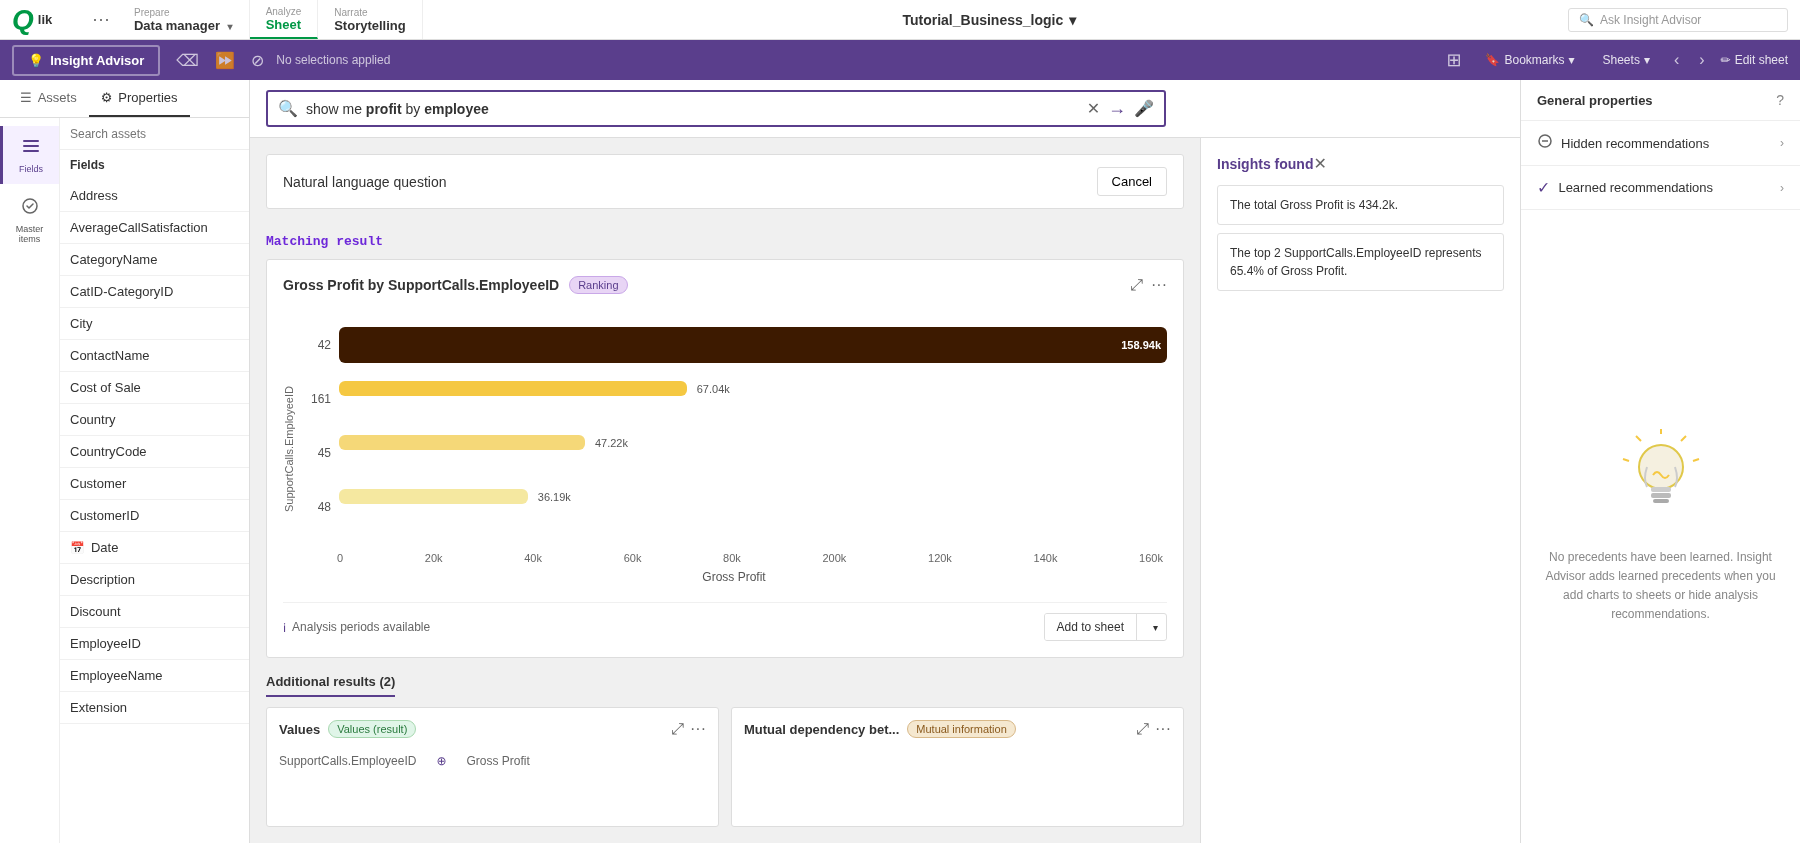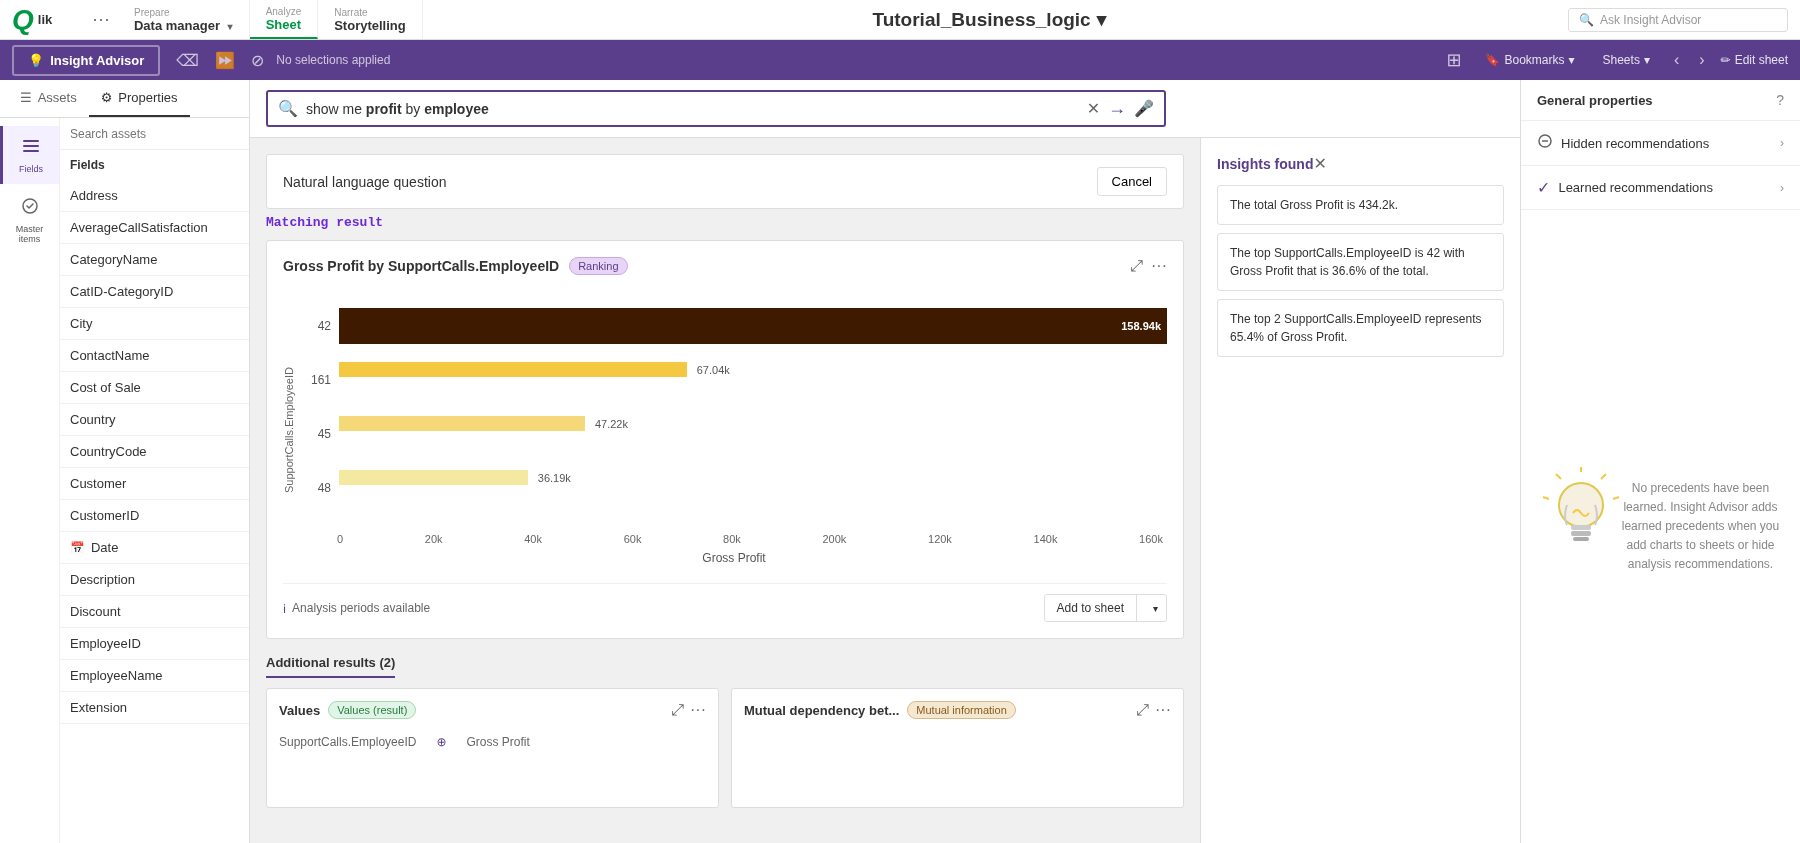--- a/index.html
+++ b/index.html
@@ -24,21 +24,21 @@
       border-right: 1px solid #eee; position: relative;
     }
     .nav-section .nav-label { font-size: 10px; color: #999; text-transform: none; }
     .nav-section .nav-title { font-size: 13px; font-weight: 600; color: #333; }
     .nav-section.active-tab { border-bottom: 2px solid #009845; }
     .nav-section.active-tab .nav-title { color: #009845; }
     .top-nav-center {
       flex: 1; display: flex; align-items: center; justify-content: center;
     }
     .app-name {
-      display: flex; align-items: center; gap: 6px; font-size: 19px; font-weight: 600; color: #333; cursor: pointer;
+      display: flex; align-items: center; gap: 6px; font-size: 14px; font-weight: 600; color: #333; cursor: pointer;
     }
     .top-nav-right {
       display: flex; align-items: center; padding: 0 12px; gap: 8px;
     }
     .ask-insight-input {
       display: flex; align-items: center; gap: 6px; border: 1px solid #ddd; border-radius: 3px;
       padding: 4px 10px; width: 220px; background: #fff; cursor: text;
     }
     .ask-insight-input span { color: #999; font-size: 12px; }
 
@@ -157,21 +157,21 @@
     }
 
     
     .results-panel {
       flex: 1; overflow-y: auto; padding: 16px;
     }
     .results-panel::-webkit-scrollbar { width: 6px; }
     .results-panel::-webkit-scrollbar-thumb { background: #ccc; border-radius: 3px; }
 
     .nlq-section {
-      background: #fff; padding: 12px 16px; margin-bottom: 6px;
+      background: #fff; padding: 12px 16px; margin-bottom: 25px;
       border: 1px solid #ddd; border-radius: 3px;
       display: flex; align-items: center; justify-content: space-between;
     }
     .nlq-title { font-size: 14px; color: #333; }
 
     .matching-result-section { margin-bottom: 16px; }
     .section-title { font-size: 13px; font-weight: 600; color: #6d28d9; margin-bottom: 10px; font-family: Liberation Mono, monospace; }
 
     .chart-card {
       background: #fff; border: 1px solid #ddd; border-radius: 3px; padding: 16px;
@@ -192,21 +192,21 @@
     .chart-action-btn { color: #666; cursor: pointer; font-size: 16px; }
 
     
     .bar-chart-container { padding: 8px 0; }
     .bar-row {
       display: flex; align-items: center; gap: 8px; height: 46px;
     }
     .bar-label { font-size: 12px; color: #555; width: 30px; text-align: right; flex-shrink: 0; }
     .bar-wrapper { flex: 1; height: 36px; position: relative; }
     .bar-fill {
-      height: 100%; border-radius: 0; display: flex; align-items: center;
+      height: 100%; border-radius: 6px; display: flex; align-items: center;
       justify-content: flex-end; padding-right: 6px;
     }
     .bar-value { font-size: 11px; color: #555; white-space: nowrap; margin-left: 4px; }
     .bar-value-inside { font-size: 11px; color: #fff; font-weight: 600; }
     .x-label { font-size: 11px; color: #666; }
     .chart-inner { display: flex; }
 
     .chart-footer {
       display: flex; align-items: center; justify-content: space-between; margin-top: 10px;
       padding-top: 10px; border-top: 1px solid #f0f0f0;
@@ -276,21 +276,21 @@
       display: flex; align-items: center; justify-content: space-between; cursor: pointer;
     }
     .right-section-left { display: flex; align-items: center; gap: 8px; }
     .right-section-icon { color: #666; font-size: 16px; }
     .right-section-label { font-size: 13px; color: #333; }
     .right-section-arrow { color: #999; font-size: 12px; }
     .check-icon { color: #5a3e8c; font-size: 16px; }
 
     
     .lightbulb-area {
-      flex: 1; display: flex; align-items: center; justify-content: center;
+      flex: 1; display: flex; flex-direction: column; align-items: center; justify-content: center;
       padding: 20px; text-align: center;
     }
     .lightbulb-svg { margin-bottom: 16px; }
     .lightbulb-text { font-size: 12px; color: #888; line-height: 1.6; }
 
     
     .results-panel::-webkit-scrollbar { width: 8px; }
     .results-panel::-webkit-scrollbar-track { background: #f0f0f0; }
     .results-panel::-webkit-scrollbar-thumb { background: #ccc; border-radius: 4px; }
   </style>
@@ -638,23 +638,20 @@
 
       <div class="insights-panel">
         <div class="insights-header">
           <span class="insights-title">Insights found</span>
           <span class="insights-close">✕</span>
         </div>
         <div class="insight-item">
           <span>The total Gross Profit is 434.2k.</span>
         </div>
         <div class="insight-item">
-          <span>The top SupportCalls.EmployeeID is 42 with Gross Profit that is 36.6% of the total.</span>
-        </div>
-        <div class="insight-item">
           <span>The top 2 SupportCalls.EmployeeID represents 65.4% of Gross Profit.</span>
         </div>
       </div>
 
     </div>
   </div>
 
   <div class="right-panel">
     <div class="right-panel-header">
       <span class="right-panel-title">General properties</span>

